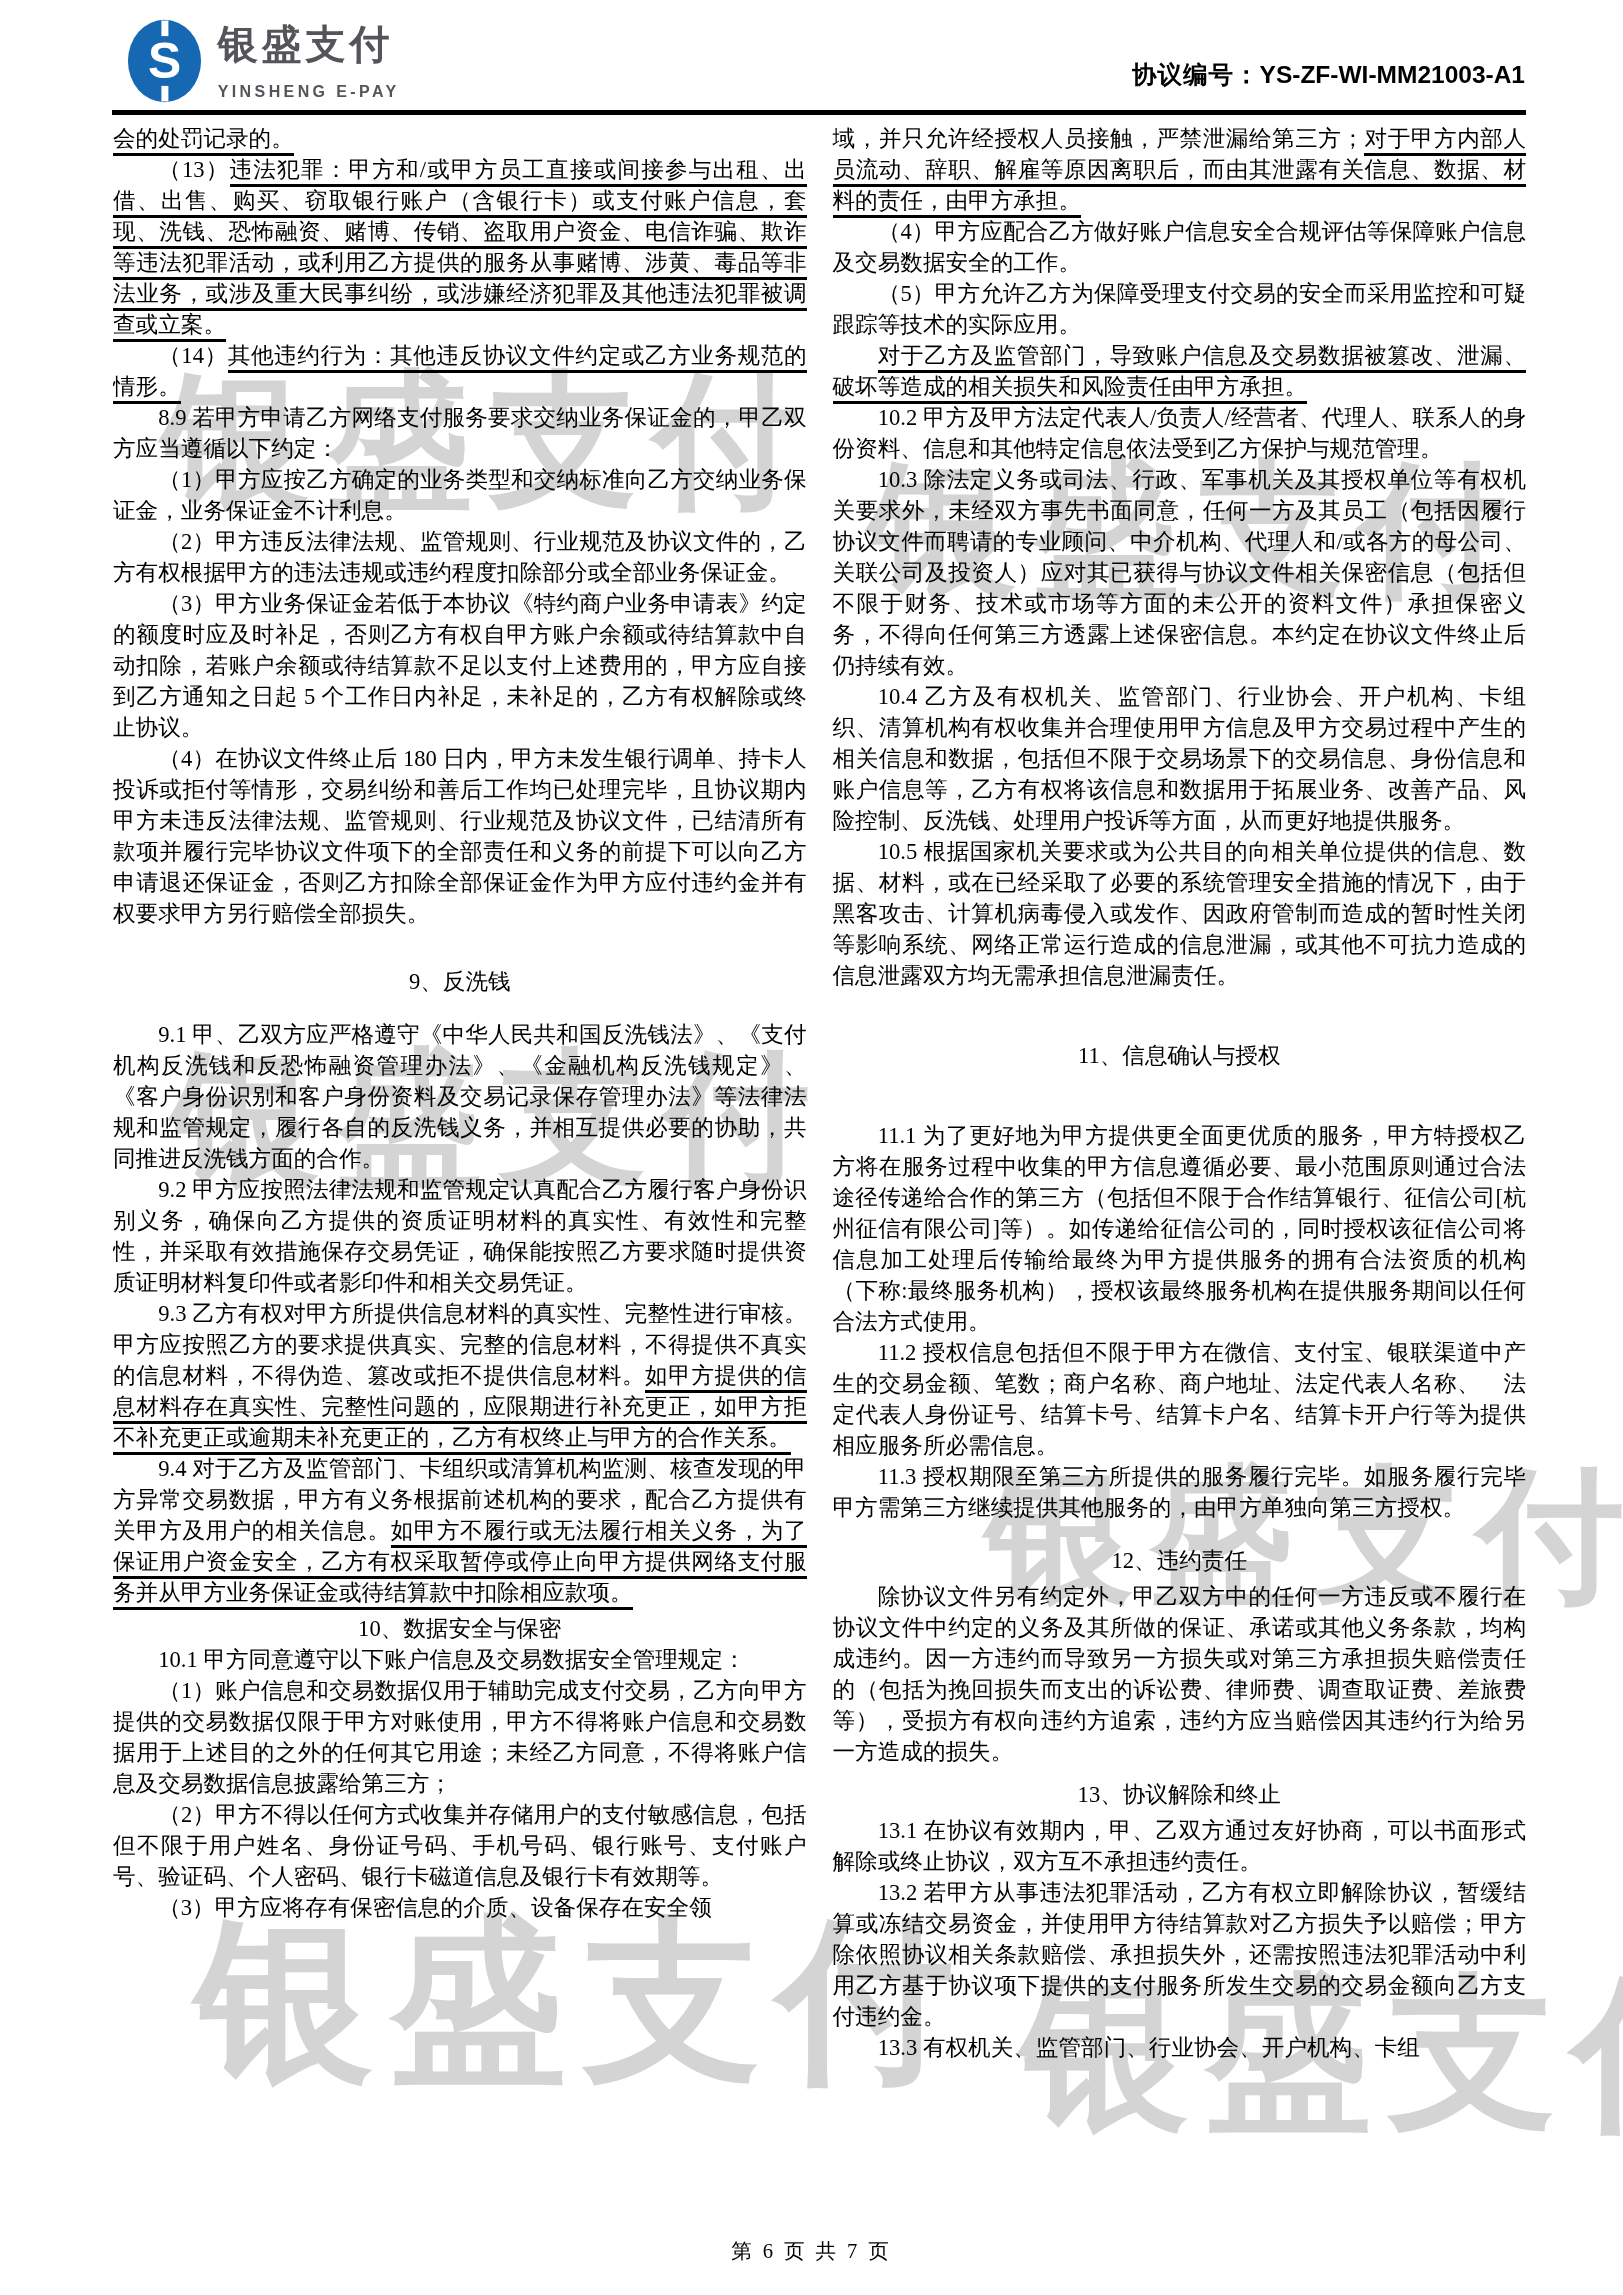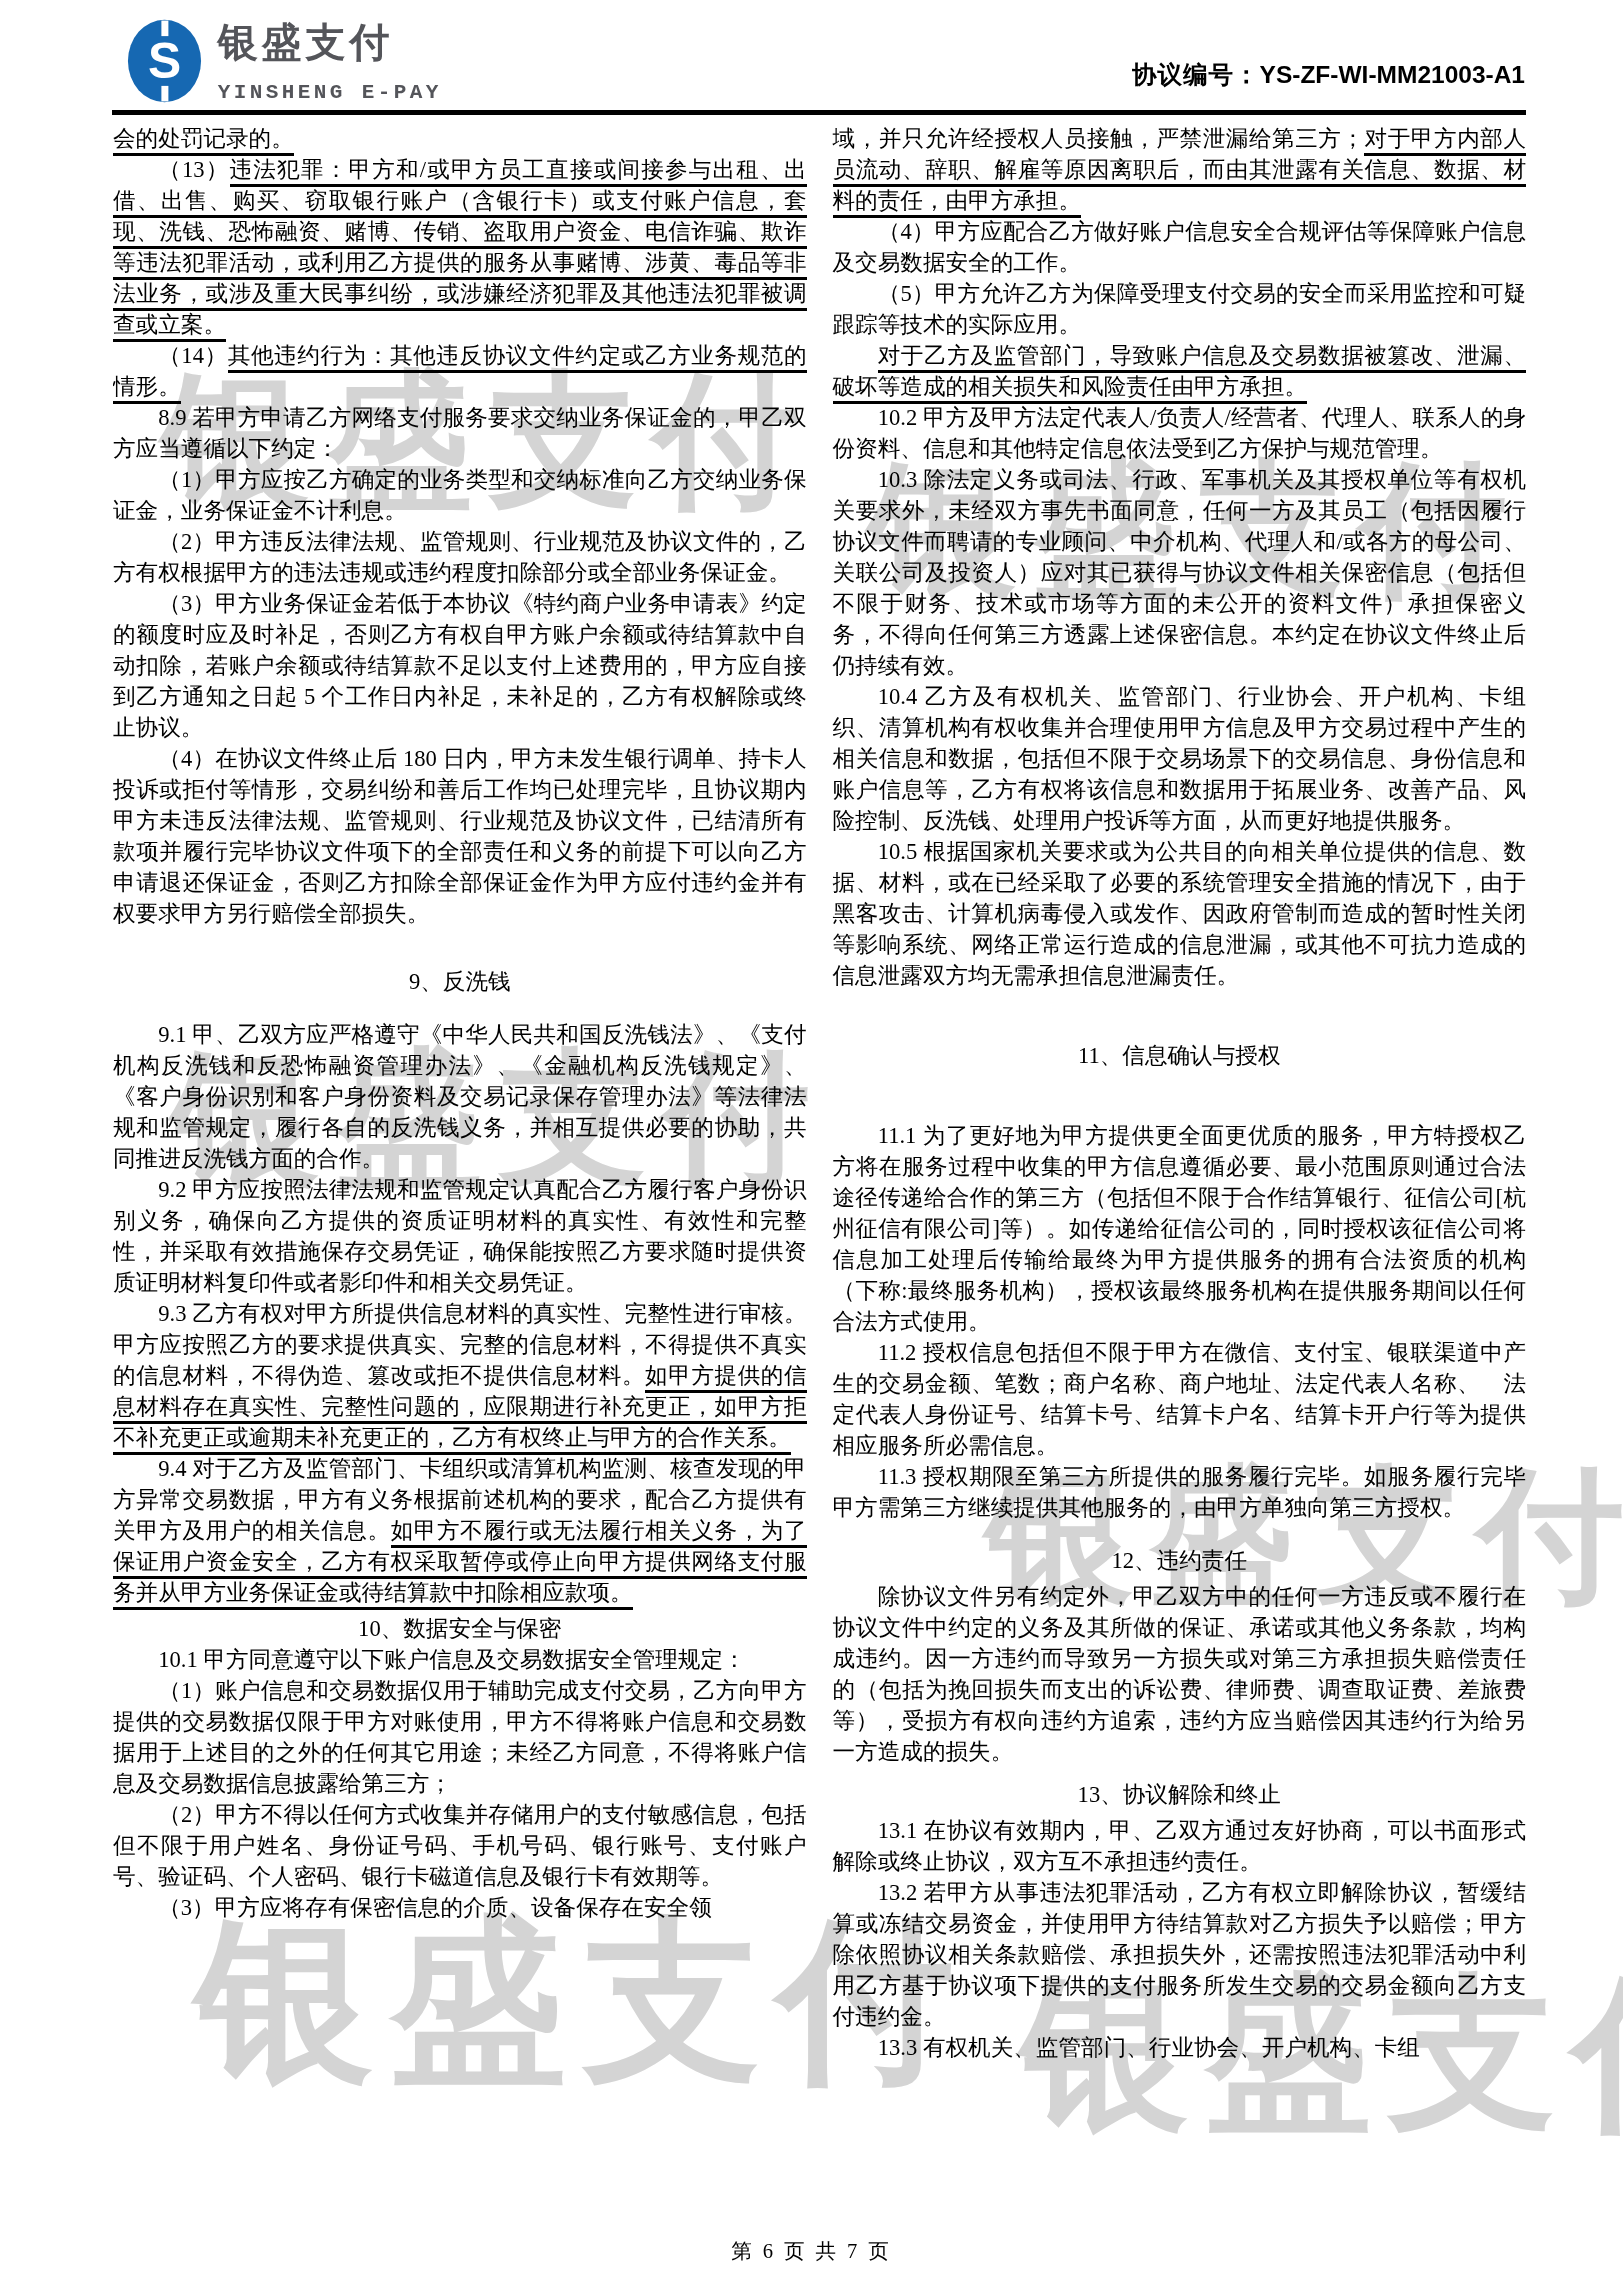--- a/index.html
+++ b/index.html
@@ -10,22 +10,22 @@
   }
   
   .logo { position:absolute; left:125px; top:18.6px; display:flex; align-items:center; }
   .logo-mark { width:79px; height:84px; display:block; }
   .logo-text { margin-left:13.7px; }
   .brand-cn {
     font-family:"Liberation Sans","DejaVu Sans",sans-serif; font-weight:bold;
     font-size:40px; color:#54555a; letter-spacing:3.9px; line-height:47px;
   }
   .brand-en {
-    font-family:Liberation Mono, monospace; font-weight:bold;
-    font-size:21px; color:#54555a; letter-spacing:3.4px; margin-top:15px;
+    font-family:Liberation Sans, sans-serif; font-weight:bold;
+    font-size:16px; color:#54555a; letter-spacing:3.4px; margin-top:15px;
   }
   .agreement-no {
     position:absolute; right:98px; top:58px;
     font-family:"Liberation Sans","DejaVu Sans",sans-serif;
     font-size:24.5px; font-weight:bold; color:#000; white-space:nowrap;
   }
   .agr-label { letter-spacing:1px; }
   .rule { position:absolute; left:112px; top:110px; width:1414px; height:4.9px; background:#000; }
   
   .wm {

